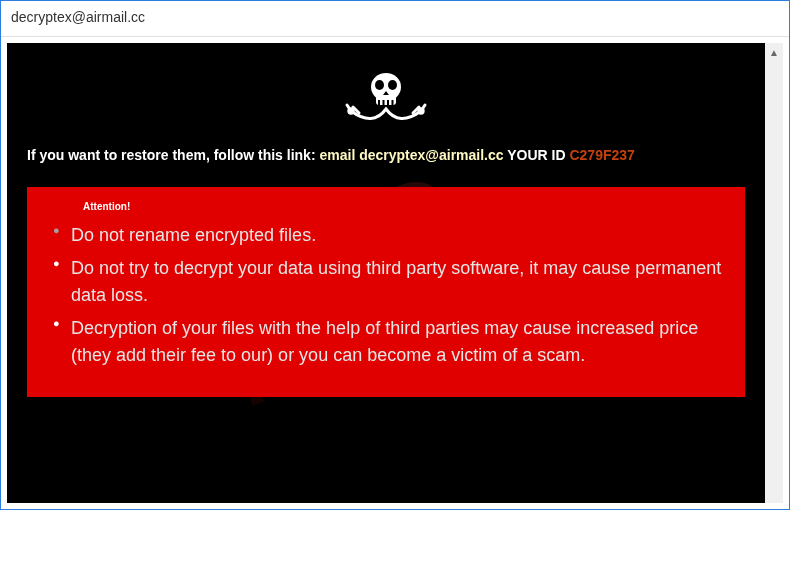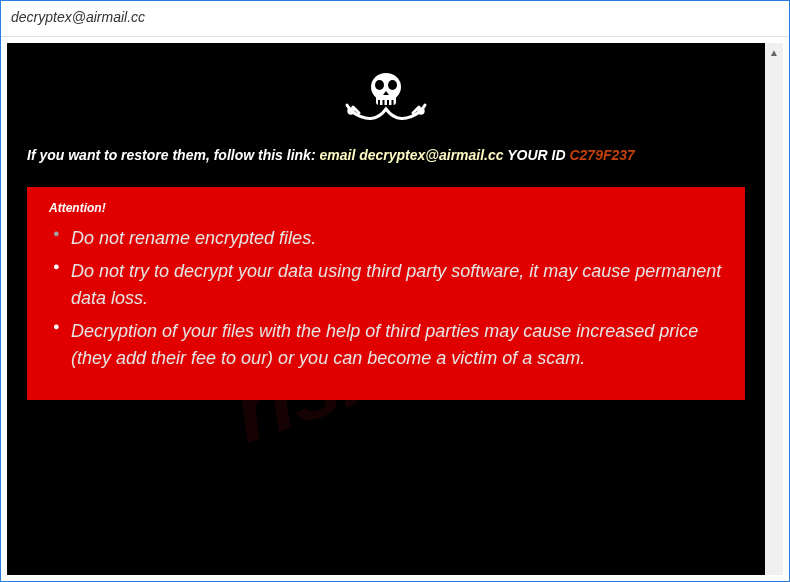--- a/index.html
+++ b/index.html
@@ -5,25 +5,24 @@
     * { margin: 0; padding: 0; box-sizing: border-box; }
     body {
       width: 790px;
       height: 582px;
       background: #fff;
       font-family: Arial, sans-serif;
       overflow: hidden;
     }
     .window {
       width: 790px;
-      height: 582px;
+      height: 510px;
       border: 1px solid #2b7de0;
       display: flex;
       flex-direction: column;
-      font-style: italic;
     }
     .titlebar {
       height: 36px;
       background: #fff;
       padding: 8px 10px;
       font-size: 14px;
       color: #333;
       border-bottom: 1px solid #e0e0e0;
     }
     .content-wrap {
@@ -80,22 +79,23 @@
     .body-text .id-value { color: #c2410c; }
     .body-text .email2 { color: #d8b020; }
     .attention-box {
       background: #e00000;
       margin-top: 20px;
       padding: 14px 22px 22px 22px;
     }
     .attention-title {
       color: #fff;
       font-weight: bold;
-      font-size: 12px;
+      font-size: 10px;
       margin-bottom: 10px;
+      margin-left: 34px;
     }
     .attention-list {
       list-style: none;
     }
     .attention-list li {
       color: #e5e5e5;
       font-size: 18px;
       line-height: 1.5;
       padding-left: 22px;
       position: relative;

